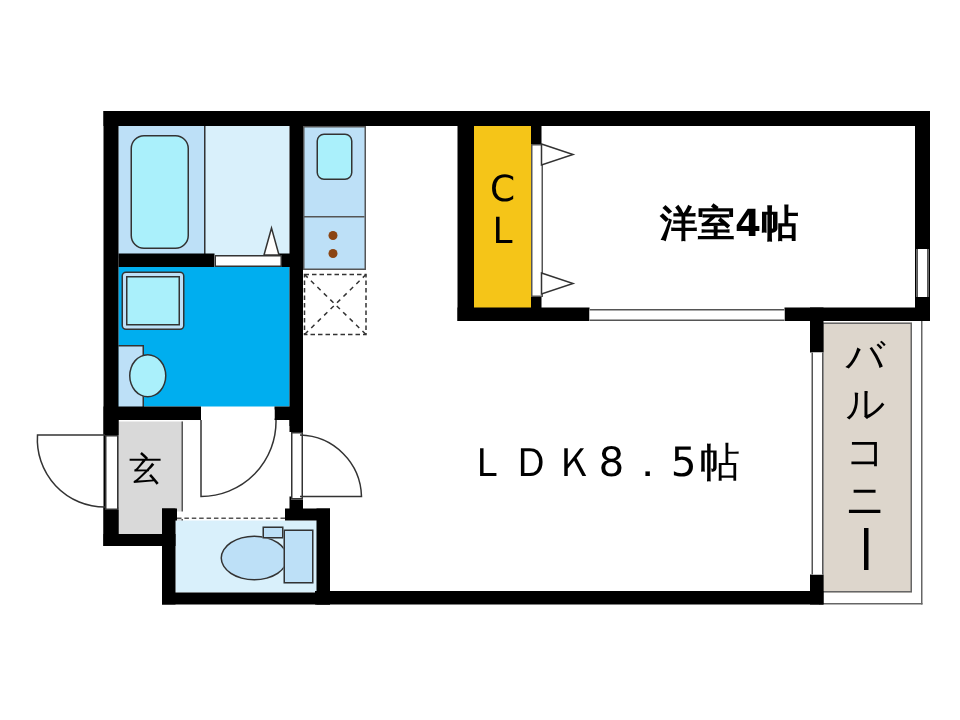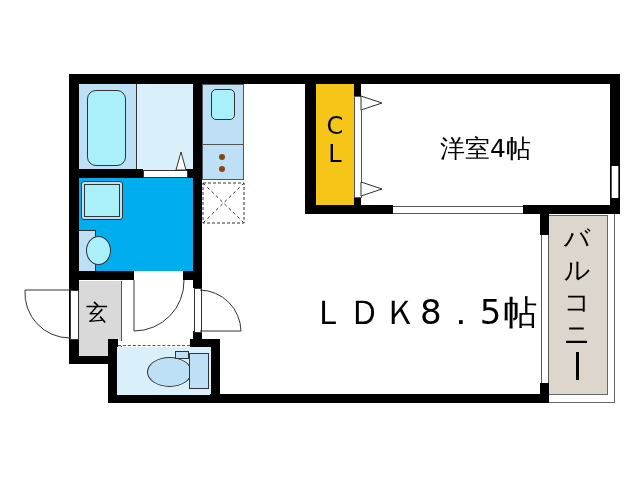--- a/index.html
+++ b/index.html
@@ -93,22 +93,22 @@
 
     <rect x="203" y="183" width="41" height="40" fill="none" stroke="#333" stroke-width="1" stroke-dasharray="3,2"></rect>
     <line x1="203" y1="183" x2="244" y2="223" stroke="#333" stroke-width="1" stroke-dasharray="3,3"></line>
     <line x1="244" y1="183" x2="203" y2="223" stroke="#333" stroke-width="1" stroke-dasharray="3,3"></line>
   </svg>
 
   <div class="label" style="left:316px;top:112px;width:38px;text-align:center;font-size:24px;line-height:28px;">
     <div>C</div>
     <div>L</div>
   </div>
-  <div class="label" style="left:440px;top:132px;font-size:25px;">洋室4帖</div>
-  <div class="label" style="left:312px;top:290px;font-size:34px;letter-spacing:2px;">ＬＤＫ8．5帖</div>
+  <div class="label" style="left:440px;top:132px;font-size:25px;font-weight:bold;">洋室4帖</div>
+  <div class="label" style="left:312px;top:290px;font-size:27px;letter-spacing:2px;">ＬＤＫ8．5帖</div>
   <div class="label" style="left:86px;top:298px;font-size:22px;">玄</div>
   <div class="label" style="left:556px;top:222px;width:42px;text-align:center;font-size:26px;line-height:32px;">
     <div>バ</div>
     <div>ル</div>
     <div>コ</div>
     <div>ニ</div>
     <div style="display:flex;justify-content:center;">
         <span style="display:block;width:3px;height:28px;background:#000;margin-top:2px;"></span>
       </div>
   </div>

